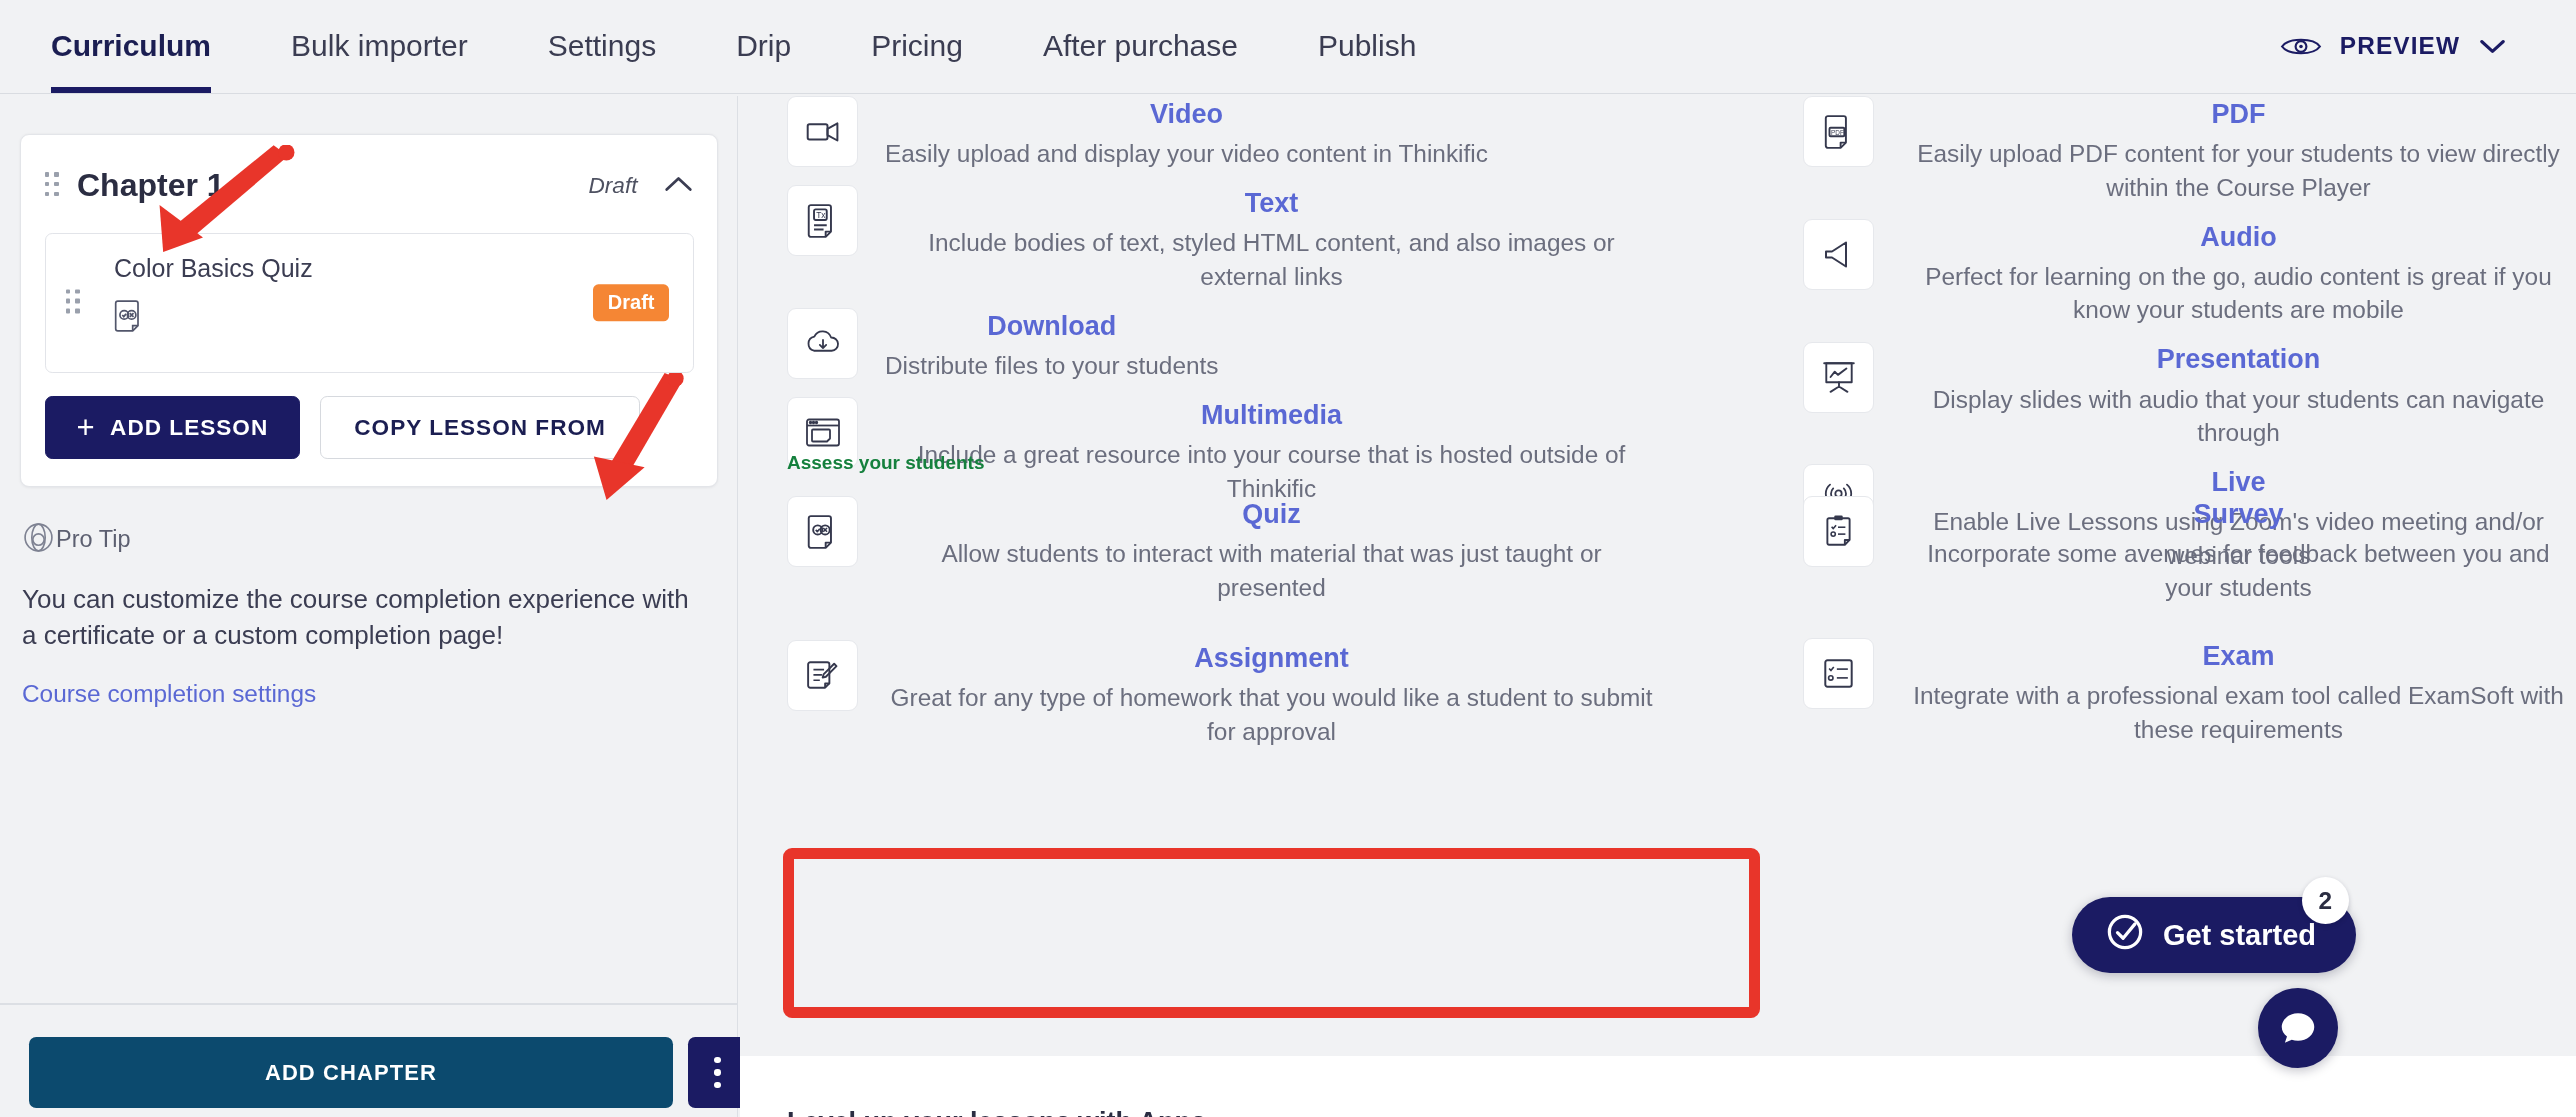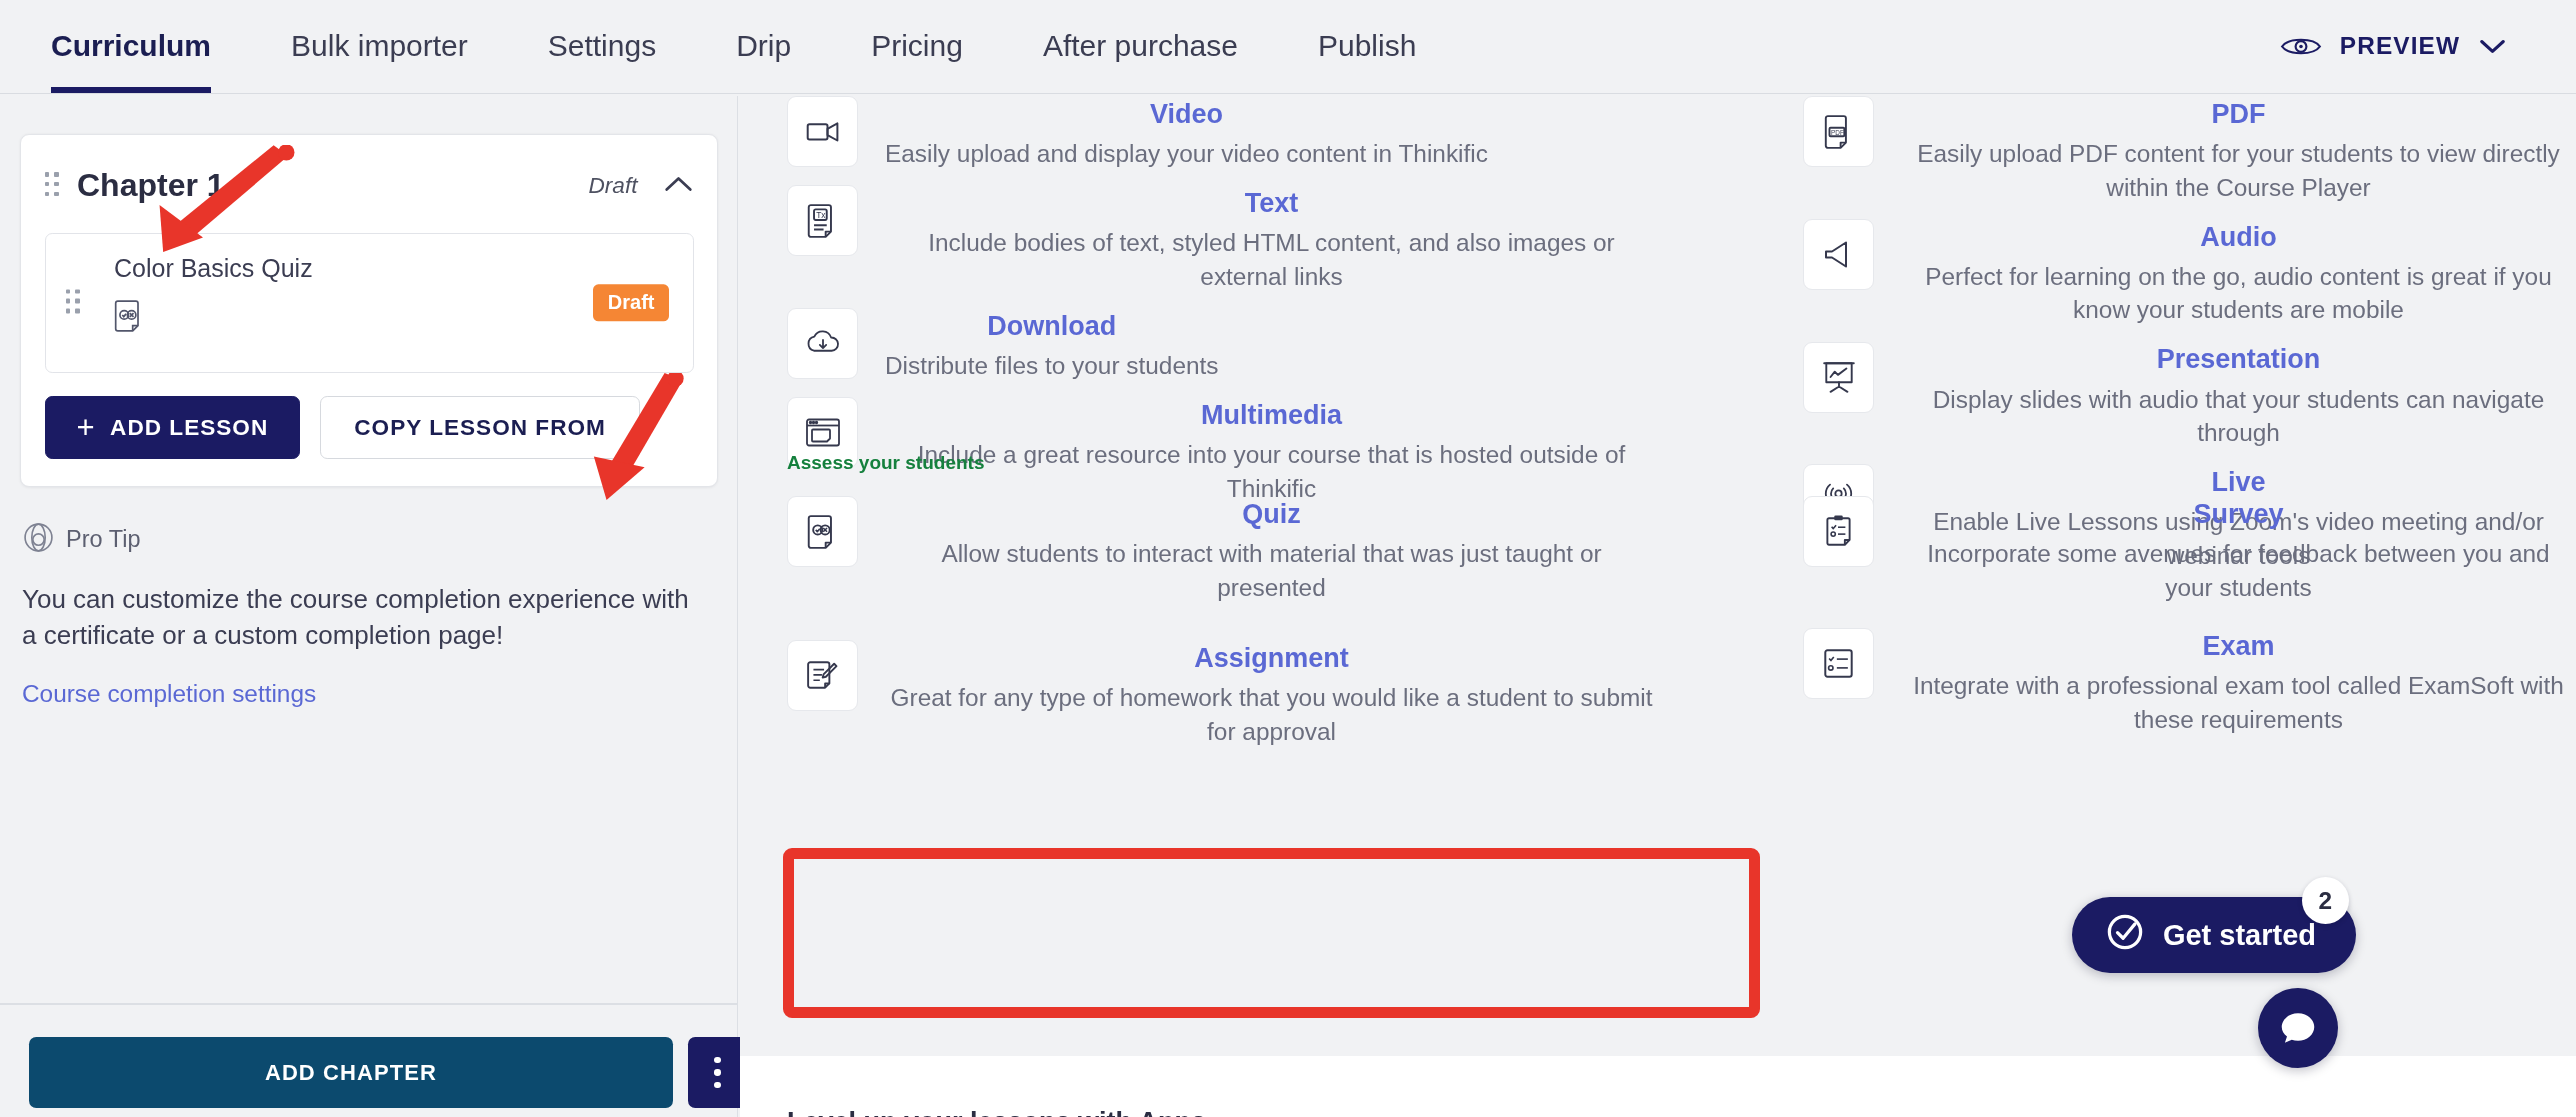--- a/index.html
+++ b/index.html
@@ -98,21 +98,21 @@
   .btn {
     height: 63px; border-radius: 7.2px; font-size: 22.6px; font-weight: bold;
     letter-spacing: 1px; display: flex; align-items: center; justify-content: center;
     cursor: pointer; white-space: nowrap;
   }
   .btn-primary { background: #1b1b63; color: #fff; border: 0.9px solid #1b1b63; padding: 0 31px; gap: 14.5px; }
   .btn-outline { background: #fff; color: #1b1e52; border: 0.9px solid #d6d9de; padding: 0 33px; }
   .plus { font-size: 31px; font-weight: 400; line-height: 1; }
 
   .protip { position: absolute; top: 425px; left: 22px; width: 687px; }
-  .protip-head { display: flex; align-items: center; gap: 11px; }
+  .protip-head { display: flex; align-items: center; gap: 1px; }
   .protip-label { font-size: 23.5px; color: #5c5f70; }
   .protip-body { margin-top: 23.5px; font-size: 26px; line-height: 1.4; color: #3b3d52; }
   .protip-link { margin-top: 27px; font-size: 24.4px; color: #5a68d4; cursor: pointer; }
 
   .panel-divider {
     position: absolute; left: 0; right: 0; top: 907px; height: 1.8px; background: #dcdfe4;
   }
   .bottom-btns {
     position: absolute; left: 29px; top: 941px; display: flex; gap: 14.5px; align-items: center;
   }
@@ -515,21 +515,21 @@
                 <circle cx="8" cy="19" r="2" stroke-width="1.5"></circle>
                 <path d="M12.5 19 h7" stroke-width="1.5"></path>
               </svg>
             </div>
             <div class="lt-text">
               <div class="lt-title">Survey</div>
               <div class="lt-desc">Incorporate some avenues for feedback between you and your students</div>
             </div>
           </div>
 
-          <div class="lt-item" style="margin-top:24px;">
+          <div class="lt-item" style="margin-top:34px;">
             <div class="lt-icon">
               <svg width="33" height="33" viewBox="0 0 30 30" fill="none" stroke="#35384d" stroke-width="1.8" stroke-linejoin="round">
                 <rect x="3" y="3" width="24" height="24" rx="2"></rect>
                 <path d="M6.5 10.5 l1.6 1.8 l2.6 -3.2" stroke-width="1.5"></path>
                 <path d="M13.5 11 h10" stroke-width="1.5"></path>
                 <circle cx="8" cy="19" r="2" stroke-width="1.5"></circle>
                 <path d="M13.5 19 h10" stroke-width="1.5"></path>
               </svg>
             </div>
             <div class="lt-text">

